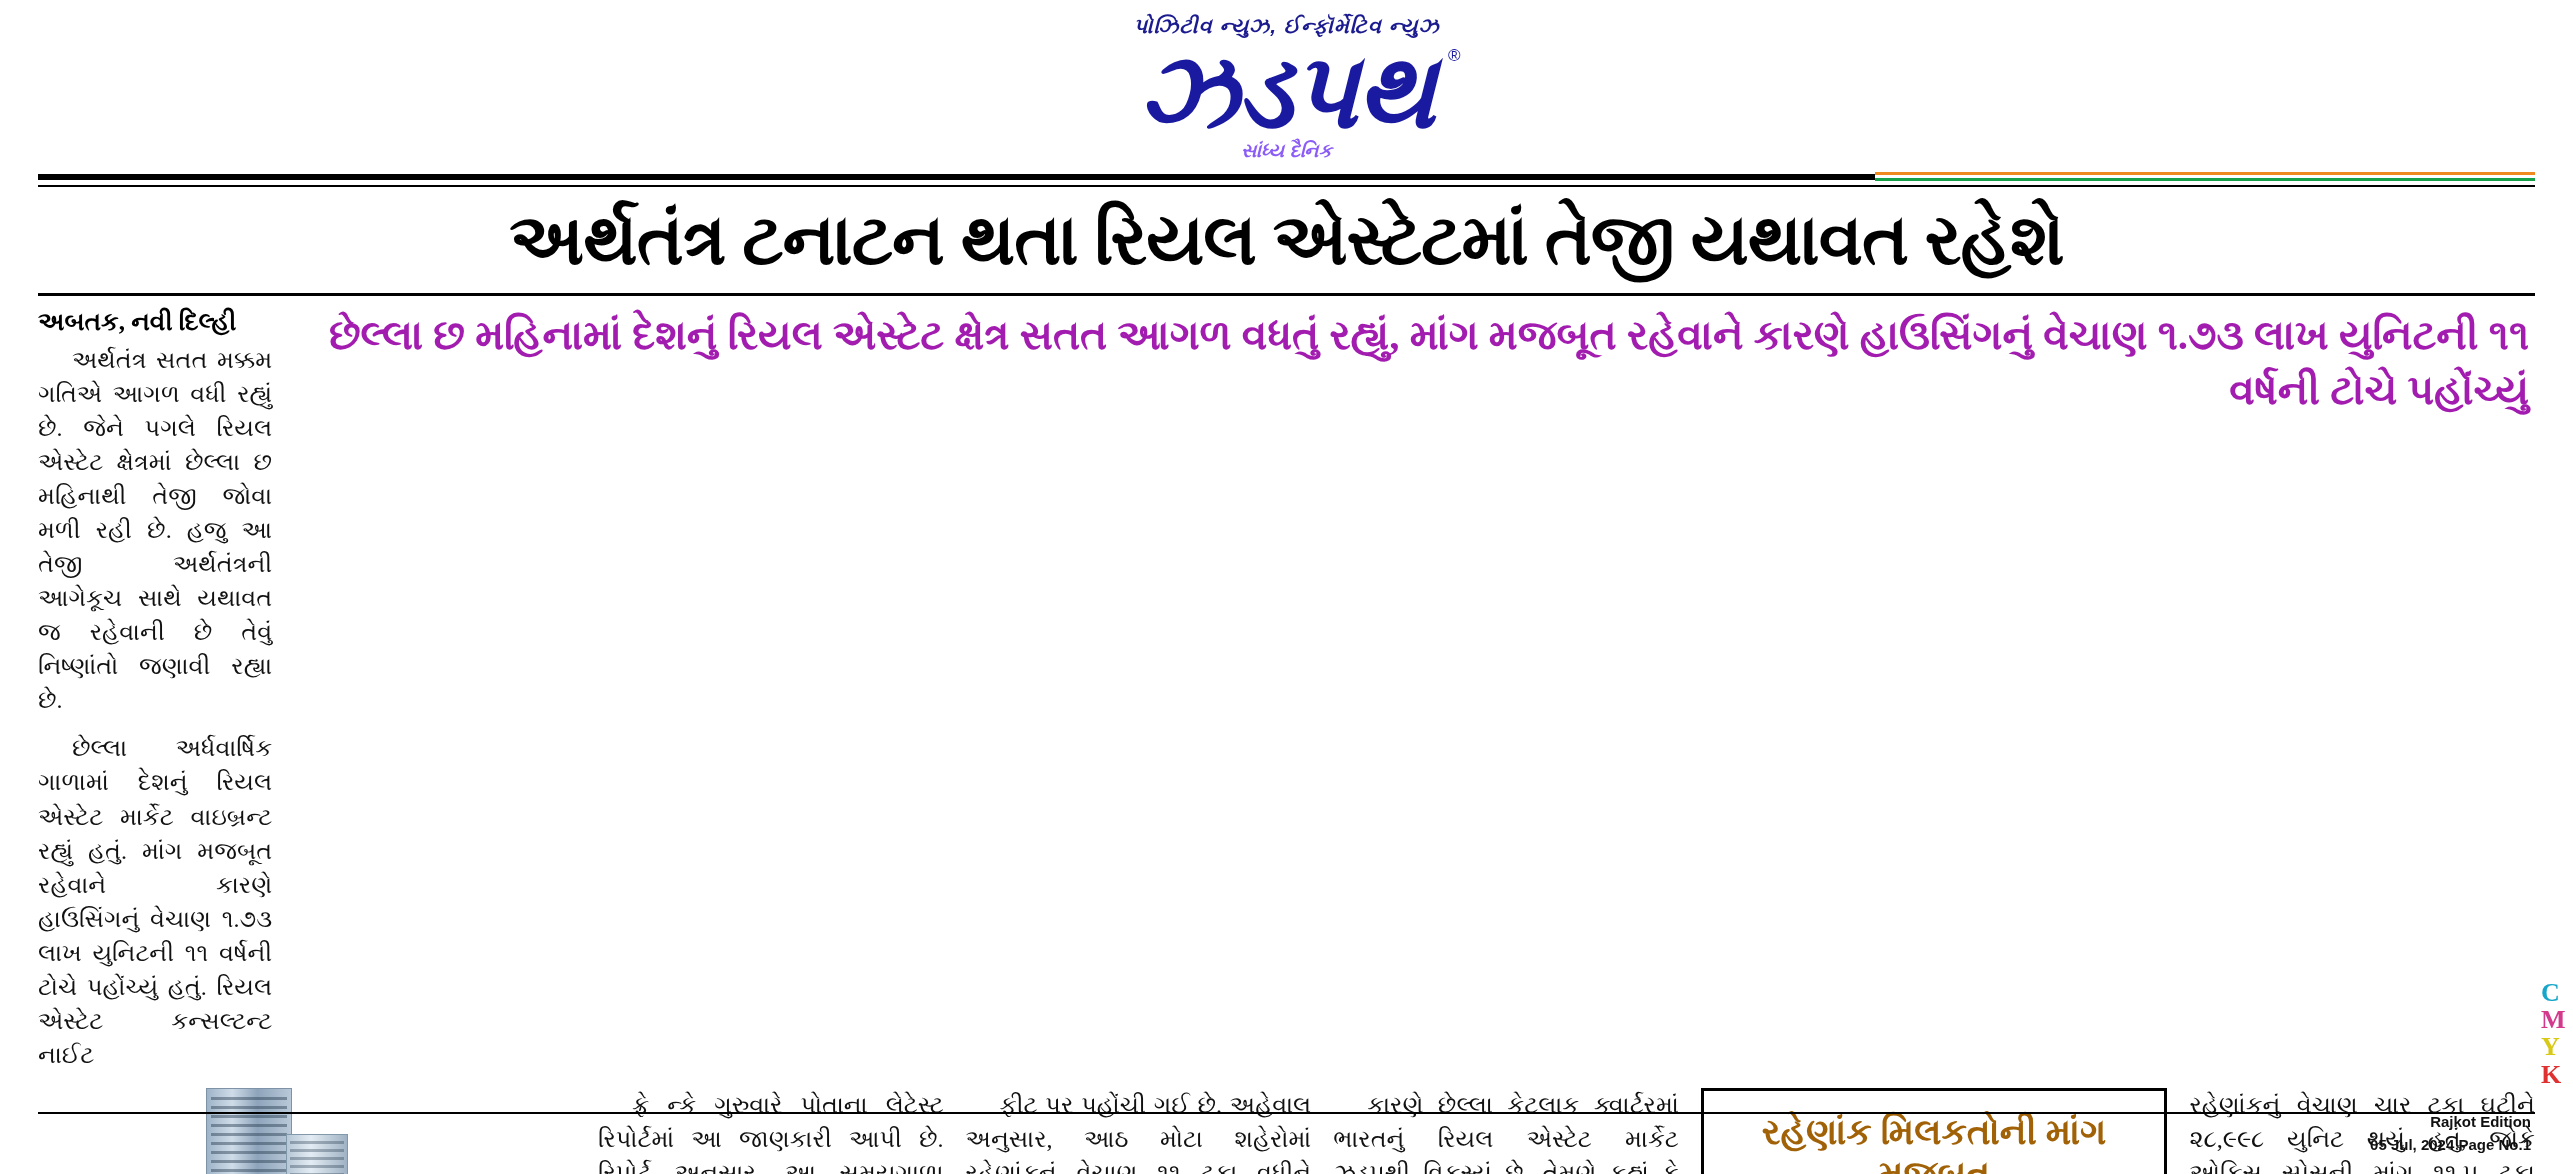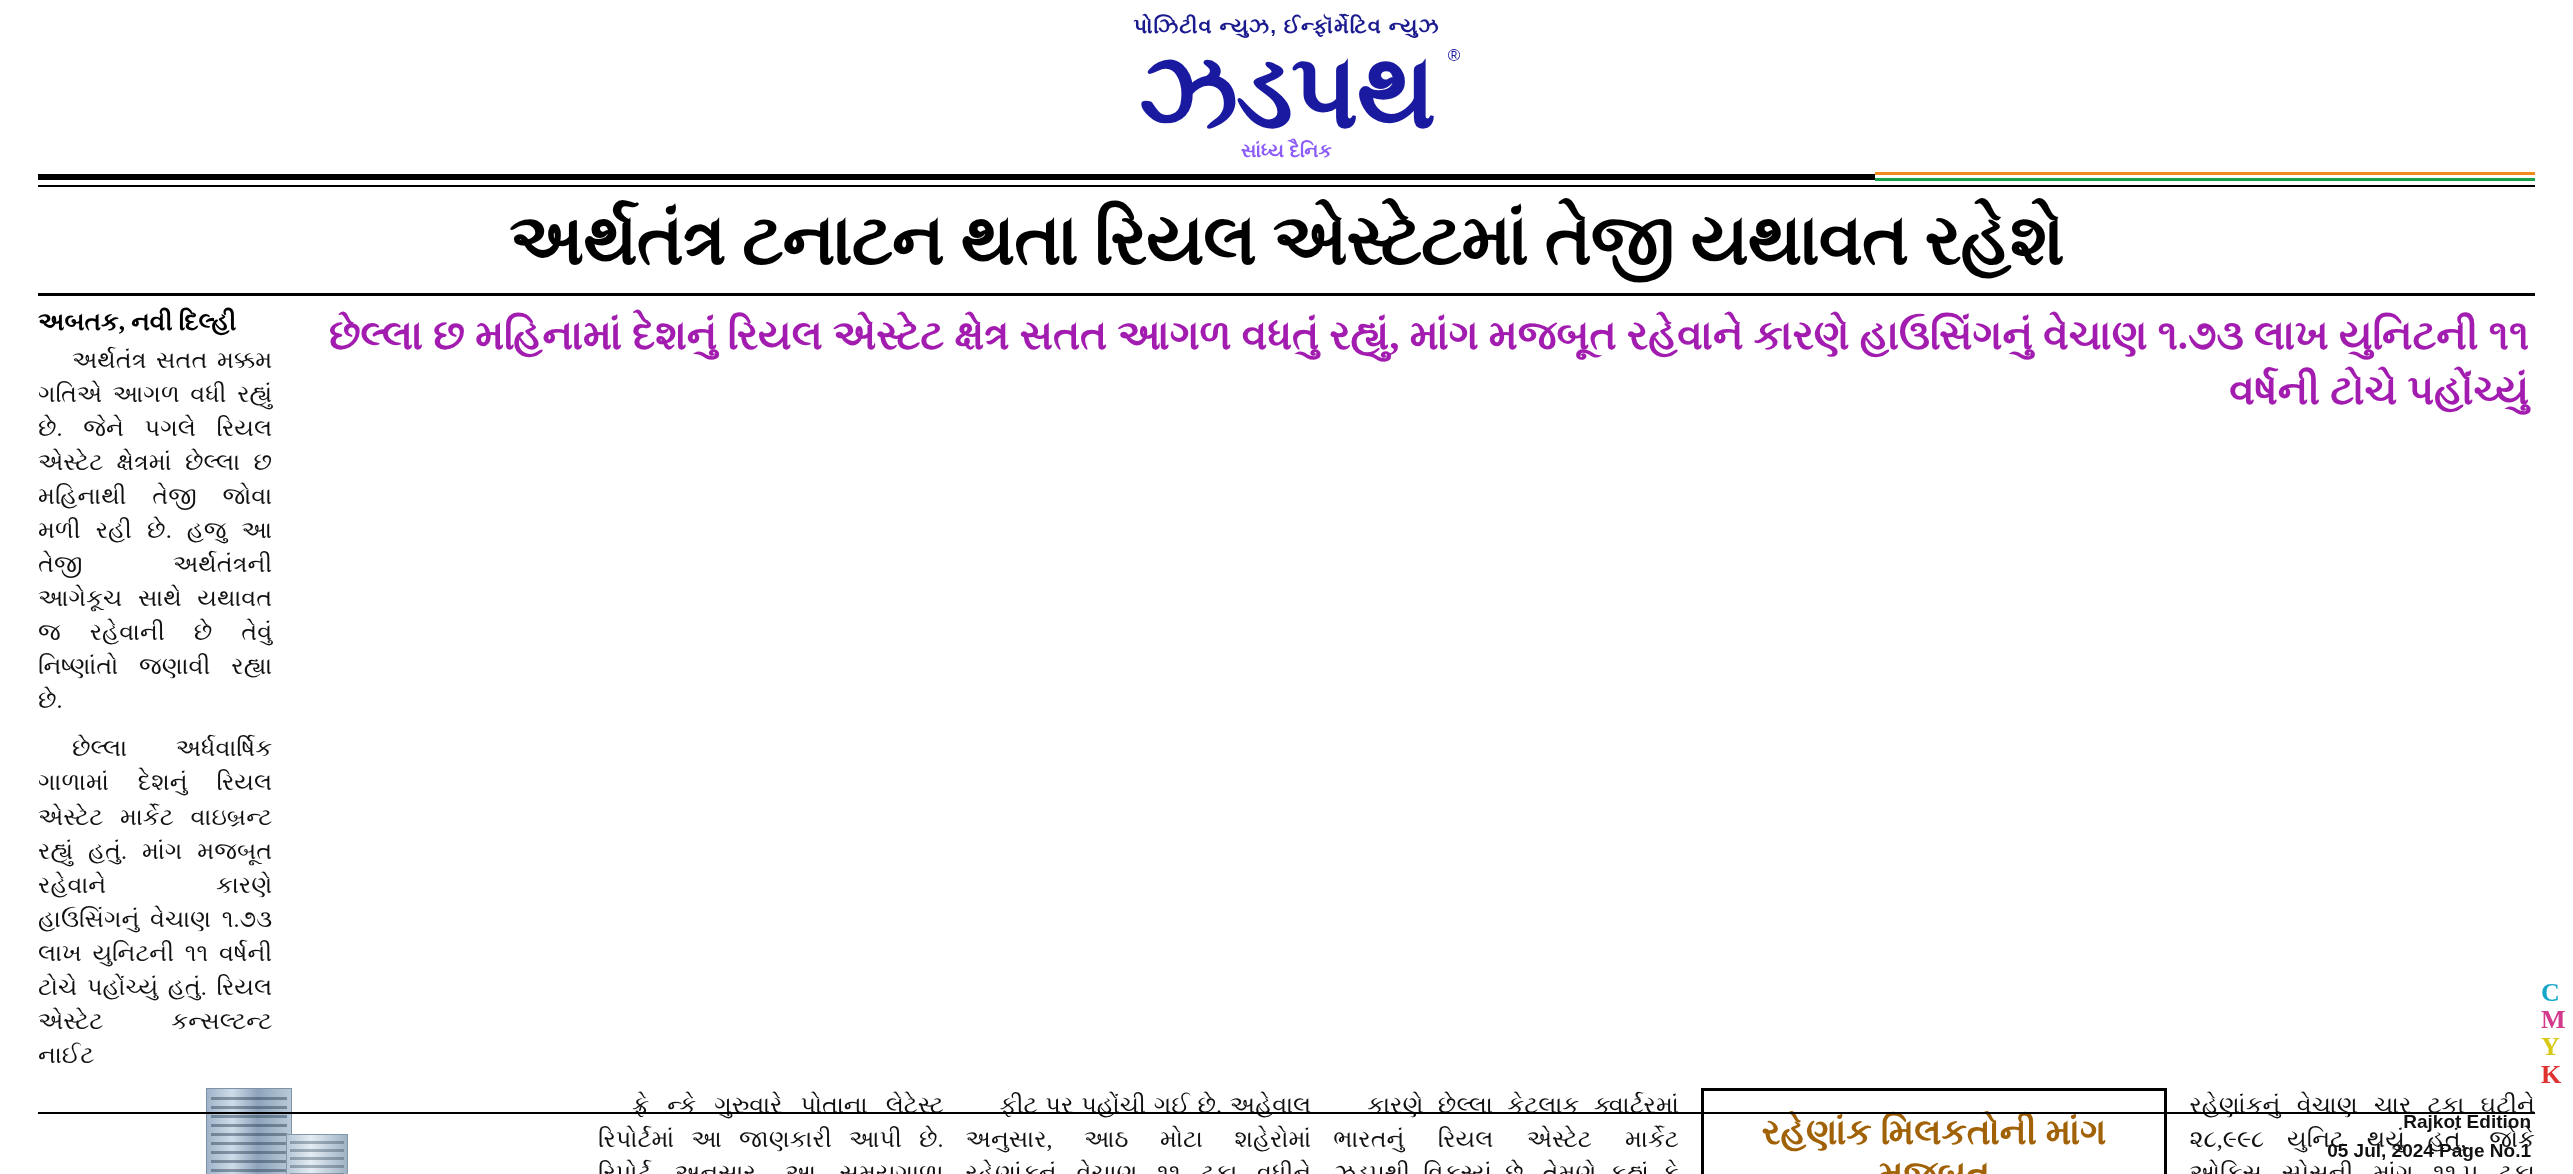--- a/index.html
+++ b/index.html
@@ -18,20 +18,21 @@
     width: 2573px;
     height: 1174px;
     position: relative;
     padding: 0 38px;
   }
 
   
   .masthead {
     text-align: center;
     padding-top: 14px;
+    font-style: italic;
   }
   .tagline-top {
     font-size: 21px;
     font-weight: bold;
     color: #1b1b8f;
     letter-spacing: 1px;
   }
   .logo-wrap {
     position: relative;
     display: inline-block;
@@ -248,23 +249,23 @@
   }
   .tree.t1 { left:108px; }
   .tree.t2 { left:150px; transform: scale(.78); }
   .tree.t3 { left:460px; transform: scale(.85); }
 
   
   .footer-rule {
     position:absolute; left:38px; right:38px; bottom:60px; height:2px; background:#000;
   }
   .footer {
-    position:absolute; right:42px; bottom:9px;
+    position:absolute; right:42px; bottom:18px;
     text-align:right;
-    font-size:19px; font-weight:bold; color:#111;
+    font-size:15px; font-weight:bold; color:#111;
     line-height:1.5;
   }
   .edge-marks {
     position: absolute;
     right: 6px;
     bottom: 86px;
     width: 26px;
   }
   .edge-marks div {
     font-family: "Liberation Serif", serif;

